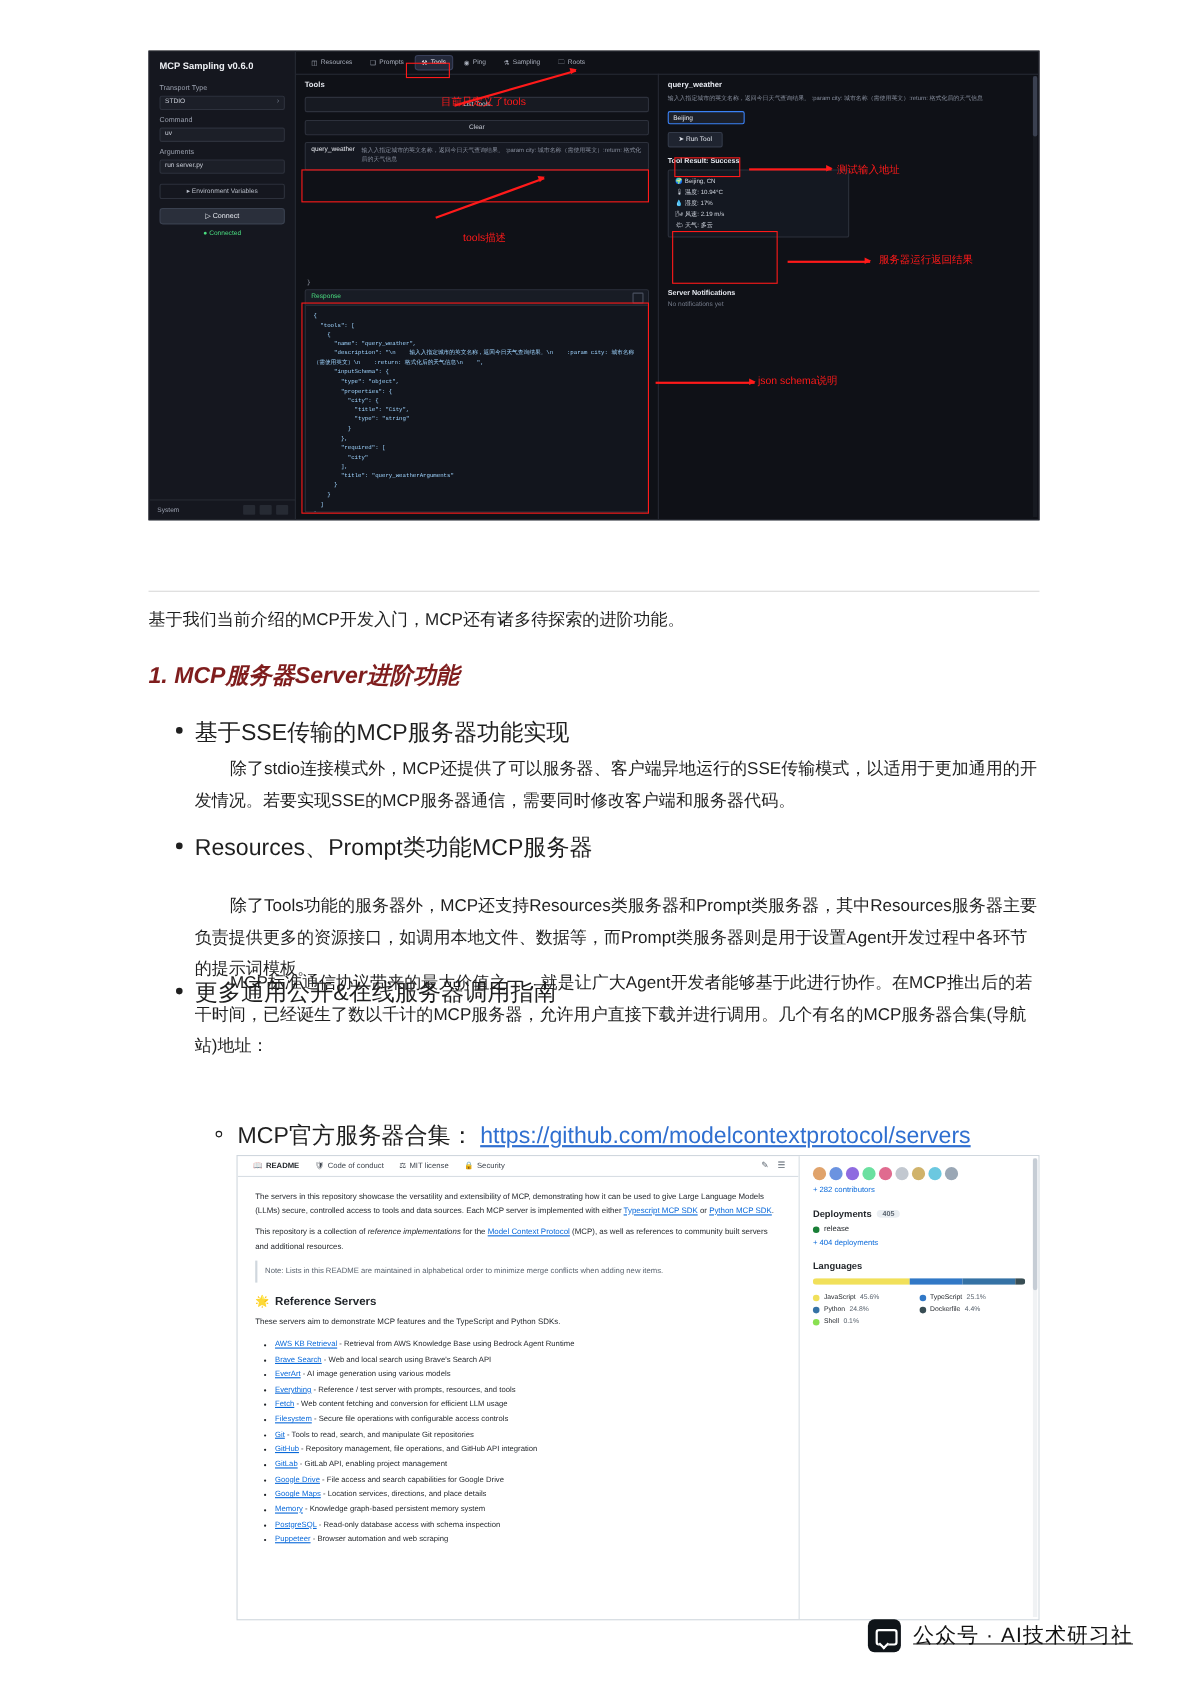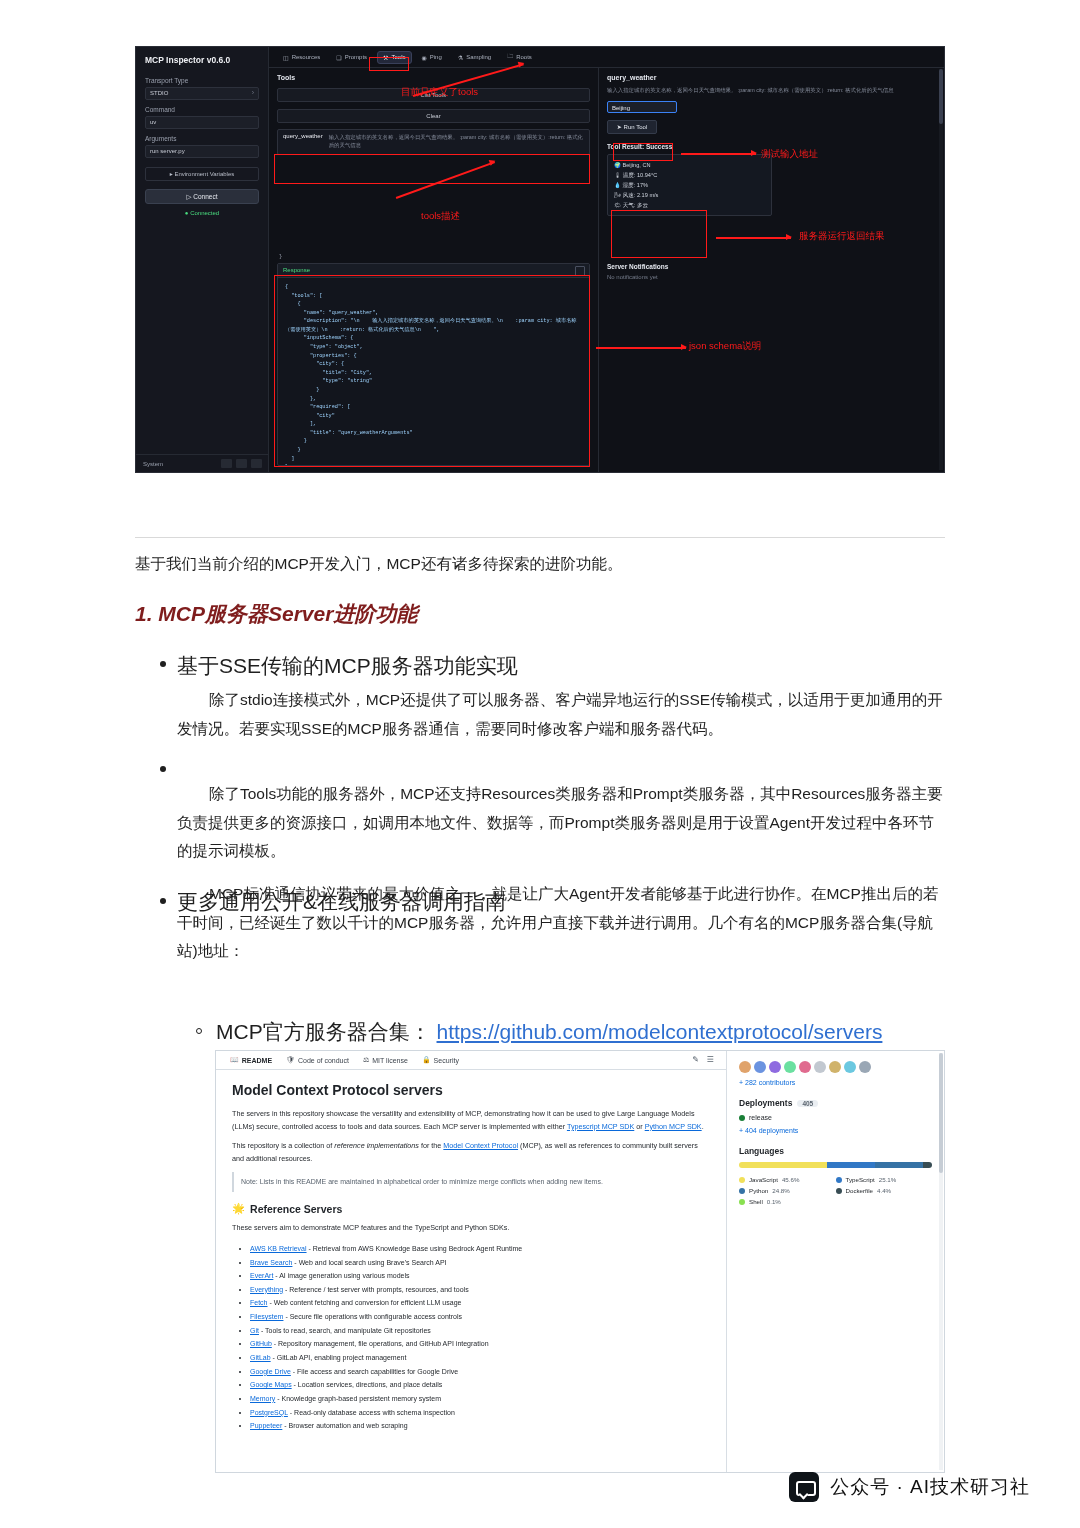--- a/index.html
+++ b/index.html
@@ -181,21 +181,21 @@
   .dot-green { width:6px; height:6px; border-radius:50%; background:#1a7f37; display:inline-block; }
   .lang-bar { height:6px; border-radius:3px; overflow:hidden; display:flex; margin:6px 0 8px; }
   .lang-grid { display:flex; flex-wrap:wrap; }
   .lang-item { width:50%; font-size:6.2px; color:#1f2328; margin-bottom:4px; display:flex; align-items:center; gap:4px; }
   .lang-dot { width:6px; height:6px; border-radius:50%; display:inline-block; }
   .lang-pct { color:#59636e; }
   .gh-scroll { position:absolute; right:1px; top:2px; width:4px; bottom:2px; background:#f0f2f4; }
   .gh-scroll .thumb { position:absolute; top:0; left:0; width:4px; height:120px; background:#c6cdd5; border-radius:2px; }
 
   
-  .wm { position:absolute; right:50px; bottom:26px; display:flex; align-items:center; gap:11px; }
+  .wm { position:absolute; right:50px; bottom:26px; display:flex; align-items:center; gap:11px;text-decoration:underline; }
   .wm-logo {
     width:30px; height:30px; border-radius:6px; background:#0f1419; position:relative;
   }
   .wm-logo::before {
     content:""; position:absolute; left:7px; top:9px; width:16px; height:11px;
     border:2px solid #fff; border-radius:3px;
   }
   .wm-logo::after {
     content:""; position:absolute; left:11px; top:19px; width:5px; height:5px;
     background:#0f1419; border-left:2px solid #fff; border-bottom:2px solid #fff;
@@ -204,21 +204,21 @@
   .wm-text { font-size:19px; color:#111; letter-spacing:1px; }
 </style>
 </head>
 <body>
 
 <div class="page">
 
   <div class="inspector">
 
     <div class="insp-sidebar">
-      <div class="insp-title">MCP Inspector v0.6.0</div>
+      <div class="insp-title">MCP Sampling v0.6.0</div>
 
       <div class="insp-label">Transport Type</div>
       <div class="insp-field sel">STDIO</div>
 
       <div class="insp-label">Command</div>
       <div class="insp-field">uv</div>
 
       <div class="insp-label">Arguments</div>
       <div class="insp-field">run server.py</div>
 
@@ -369,21 +369,22 @@
 
   <div class="para" style="left:135px; top:550px; width:812px;">基于我们当前介绍的MCP开发入门，MCP还有诸多待探索的进阶功能。</div>
 
   <div class="h2" style="left:135px; top:600px;">1. MCP服务器Server进阶功能</div>
 
   <div class="bullet-dot" style="left:160px; top:661px;"></div>
   <div class="bullet-li" style="left:177px; top:652px; width:770px;">基于SSE传输的MCP服务器功能实现</div>
   <div class="para" style="left:177px; top:686px; width:770px; text-indent:32px;">除了stdio连接模式外，MCP还提供了可以服务器、客户端异地运行的SSE传输模式，以适用于更加通用的开发情况。若要实现SSE的MCP服务器通信，需要同时修改客户端和服务器代码。</div>
 
   <div class="bullet-dot" style="left:160px; top:766px;"></div>
-  <div class="para" style="left:177px; top:780px; width:770px; text-indent:32px;">除了Tools功能的服务器外，MCP还支持Resources类服务器和Prompt类服务器，其中Resources服务器主要负责提供更多的资源接口，如调用本地文件、数据等，而Prompt类服务器则是用于设置Agent开发过程中各环节的提示词模板。</div>
+  <div class="bullet-li" style="left:177px; top:756px; width:770px;">Resources、Prompt类功能MCP服务器</div>
+  <div class="para" style="left:177px; top:810px; width:770px; text-indent:32px;">除了Tools功能的服务器外，MCP还支持Resources类服务器和Prompt类服务器，其中Resources服务器主要负责提供更多的资源接口，如调用本地文件、数据等，而Prompt类服务器则是用于设置Agent开发过程中各环节的提示词模板。</div>
 
   <div class="bullet-dot" style="left:160px; top:898px;"></div>
   <div class="bullet-li" style="left:177px; top:888px; width:770px;">更多通用公开&amp;在线服务器调用指南</div>
   <div class="para" style="left:177px; top:880px; width:770px; text-indent:32px;">MCP标准通信协议带来的最大价值之一，就是让广大Agent开发者能够基于此进行协作。在MCP推出后的若干时间，已经诞生了数以千计的MCP服务器，允许用户直接下载并进行调用。几个有名的MCP服务器合集(导航站)地址：</div>
 
   <div class="bullet-circle" style="left:196px; top:1028px;"></div>
   <div class="bullet-li" style="left:216px; top:1018px; width:740px;">
     <span>MCP官方服务器合集：</span>
     <span class="link">https://github.com/modelcontextprotocol/servers</span>
   </div>
@@ -407,21 +408,20 @@
           <span>🔒</span>
           <span>Security</span>
         </div>
         <div class="gh-actions">
           <span>✎</span>
           <span>☰</span>
         </div>
       </div>
 
       <div class="gh-body">
-        <div class="gh-h1">Model Context Protocol servers</div>
 
         <div class="gh-p">
           The servers in this repository showcase the versatility and extensibility of MCP, demonstrating how it can be used to
           give Large Language Models (LLMs) secure, controlled access to tools and data sources. Each MCP server is
           implemented with either
           <span class="gh-a">Typescript MCP SDK</span> or
           <span class="gh-a">Python MCP SDK</span>.
         </div>
 
         <div class="gh-p">

